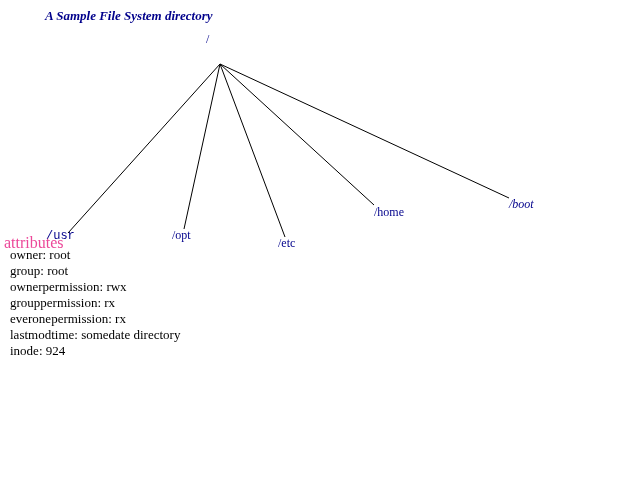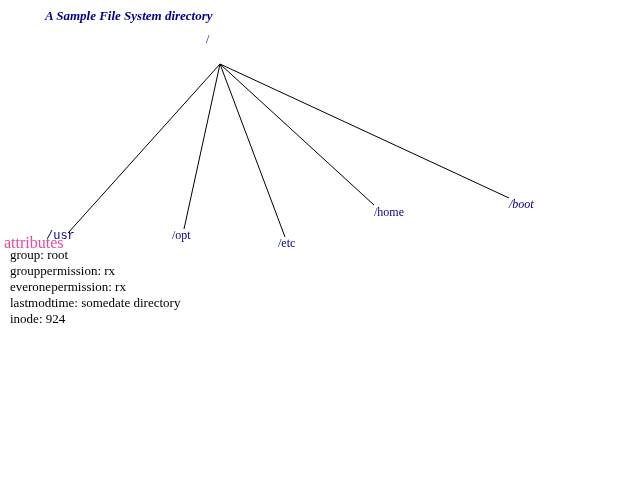--- a/index.html
+++ b/index.html
@@ -90,20 +90,22 @@
 
   <span id="node-etc" class="node-label">/etc</span>
 
   <span id="node-home" class="node-label">/home</span>
 
   <span id="node-boot" class="node-label">/boot</span>
 
   <span class="attributes-label">attributes</span>
 
   <div class="attributes-list">
+    <span class="attr-item">owner: root</span>
     <span class="attr-item">group: root</span>
+    <span class="attr-item">ownerpermission: rwx</span>
     <span class="attr-item">grouppermission: rx</span>
     <span class="attr-item">everonepermission: rx</span>
     <span class="attr-item">lastmodtime: somedate directory</span>
     <span class="attr-item">inode: 924</span>
   </div>
 
 </div>
 
 </body></html>

